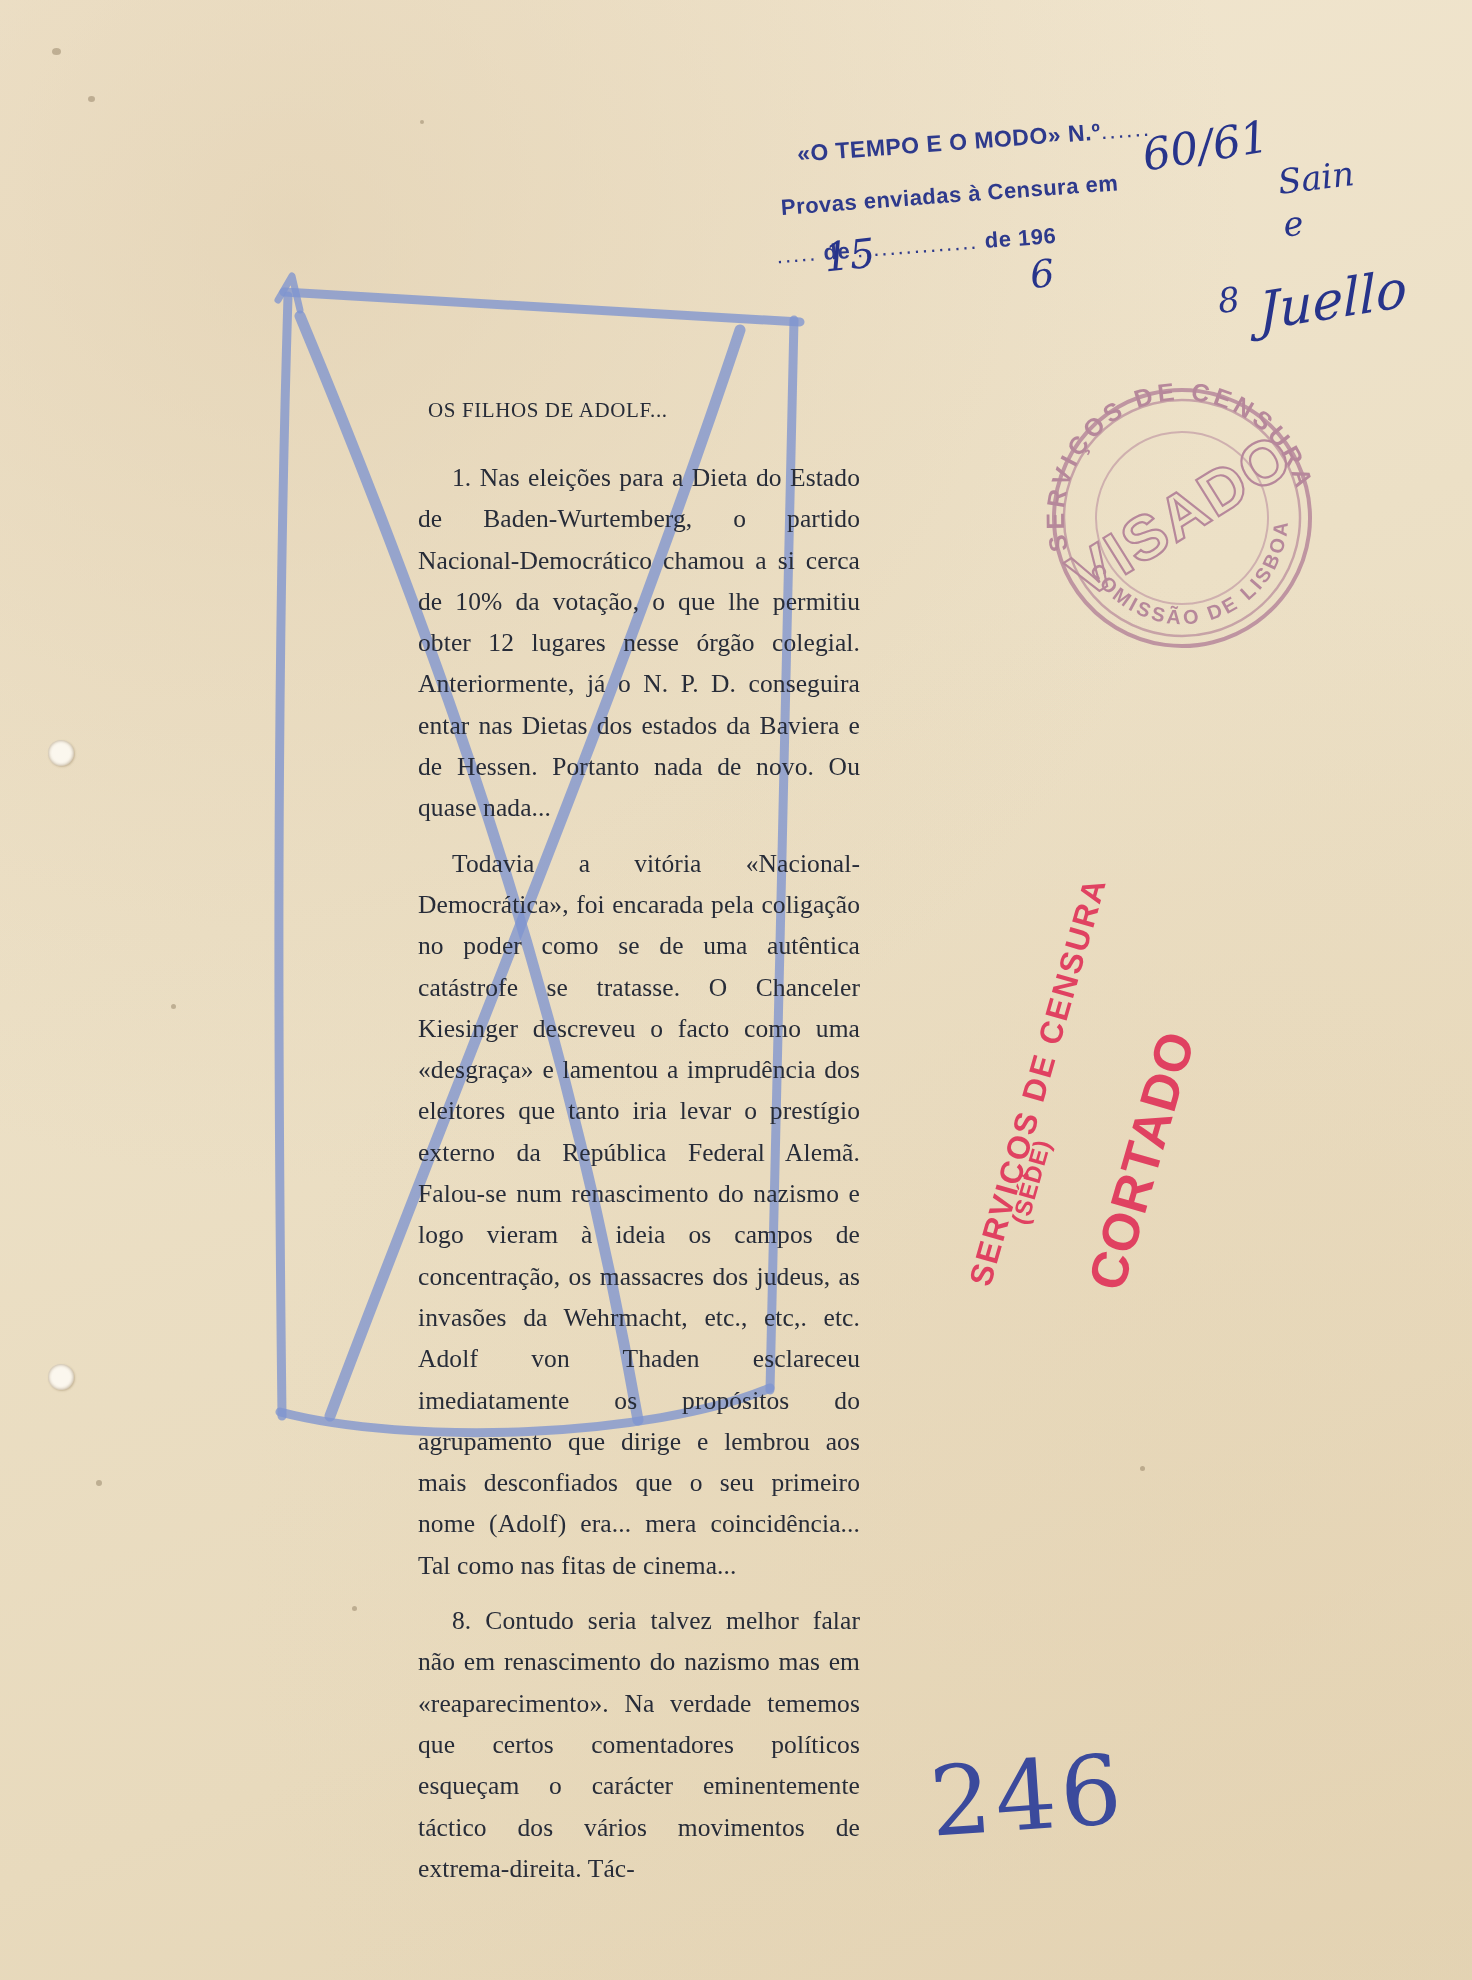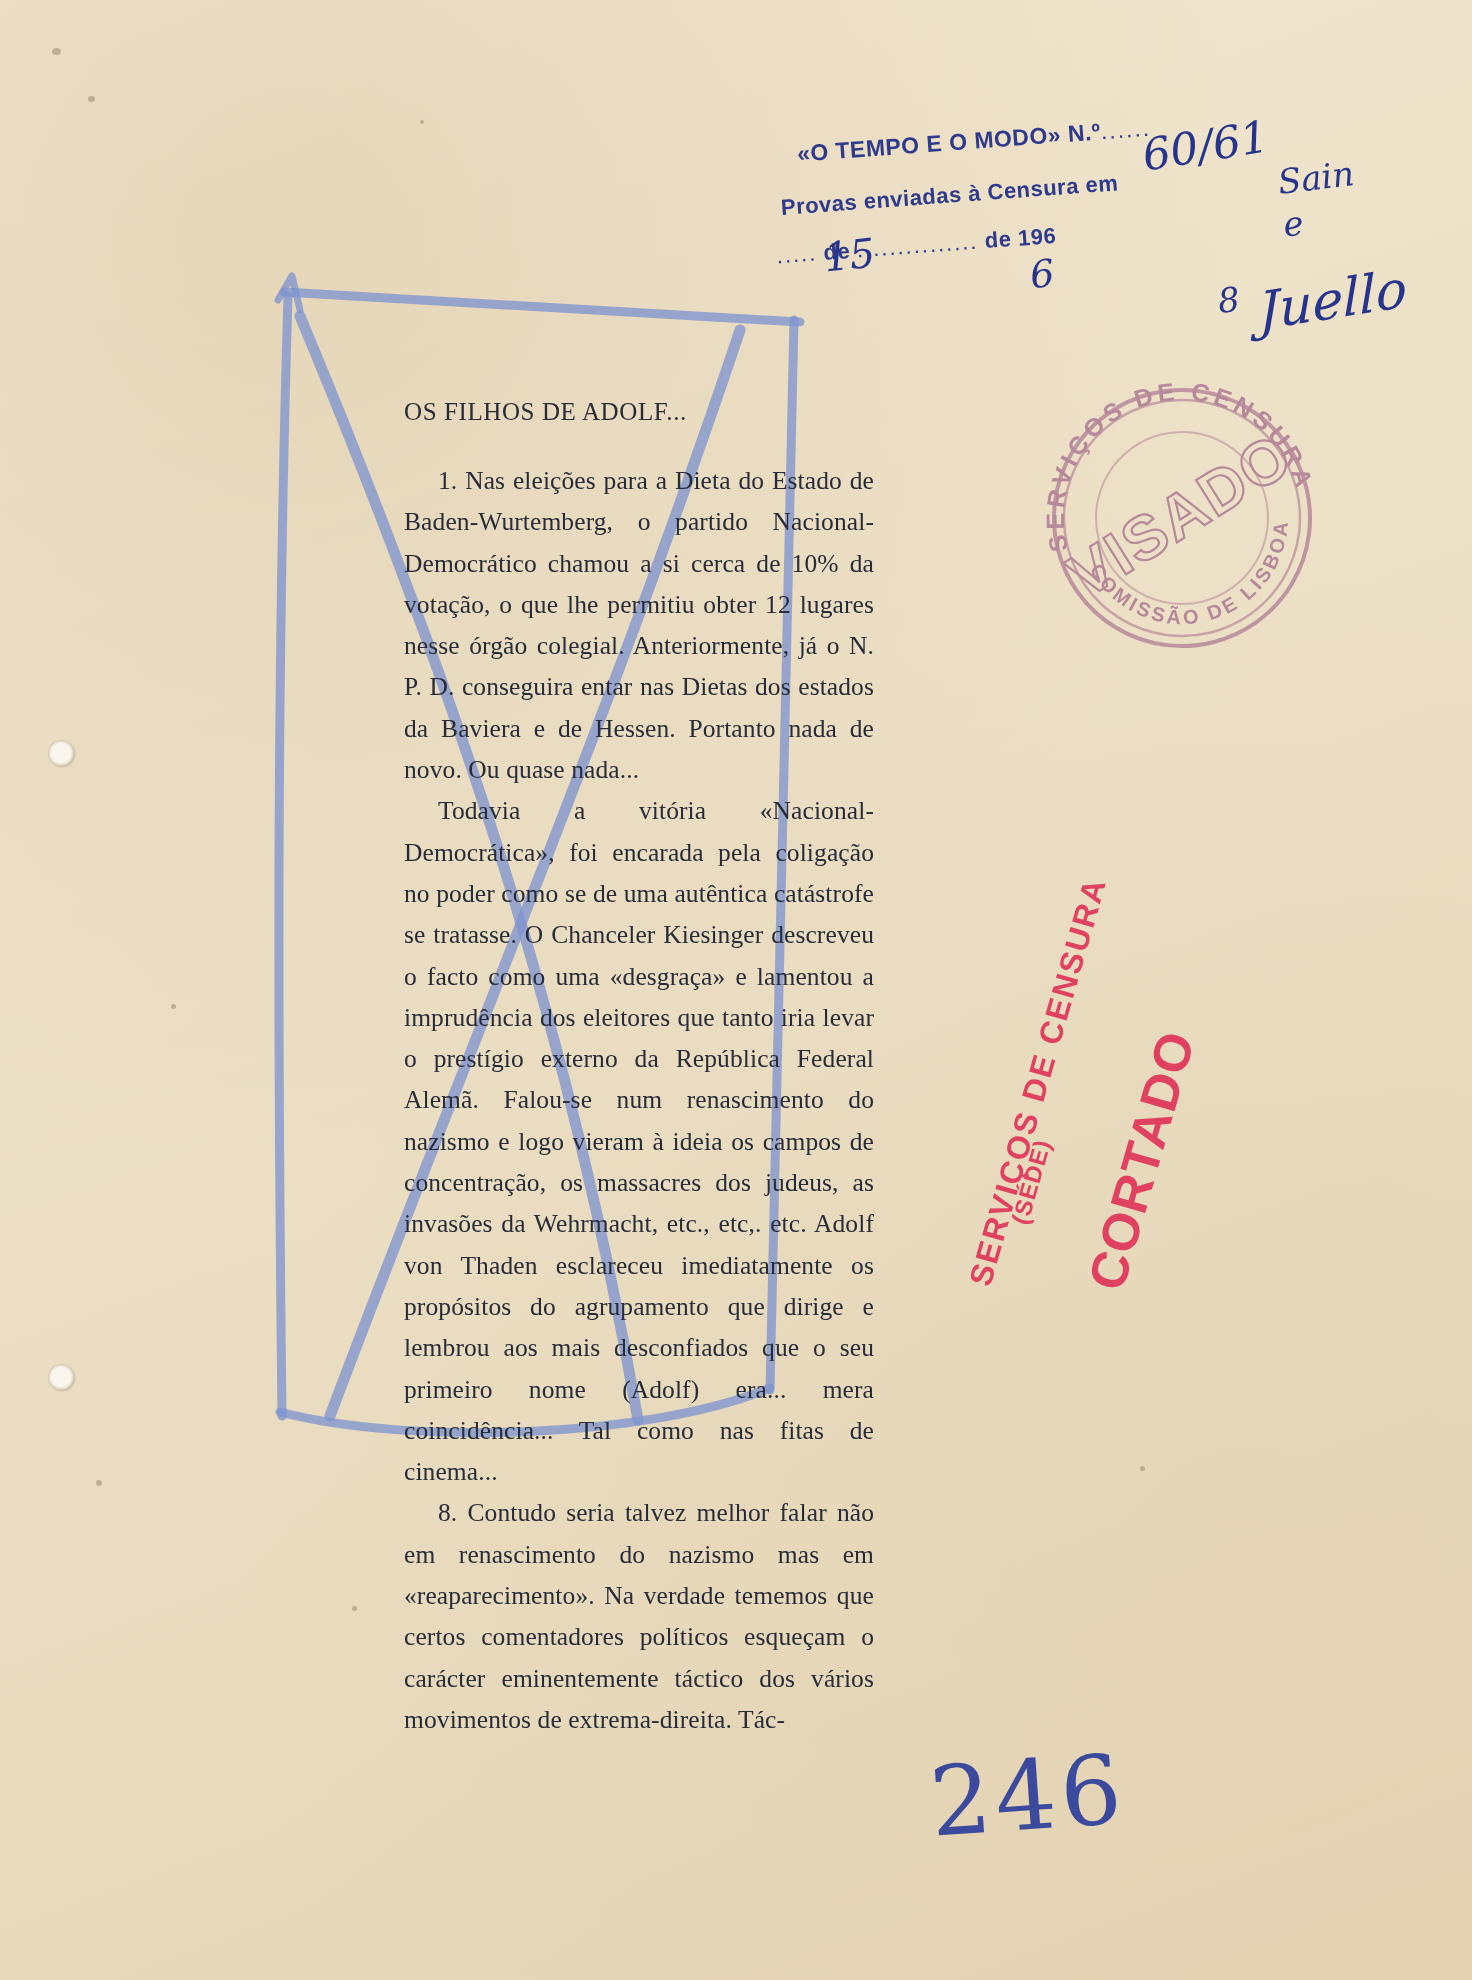--- a/index.html
+++ b/index.html
@@ -185,27 +185,28 @@
   }
   
   #article {
     position: absolute;
     left: 404px;
     top: 398px;
     width: 470px;
     color: #272c38;
   }
   #article .title {
-    font-size: 25px;
+    font-size: 21px;
     letter-spacing: 0.6px;
     margin-bottom: 34px;
     white-space: nowrap;
+    margin-left: 24px;
   }
   #article p {
-    margin: 0;
+    margin: 14px;
     font-size: 25.5px;
     line-height: 1.62;
     text-align: justify;
     text-indent: 34px;
     letter-spacing: 0.1px;
   }
   #article p + p { margin-top: 0; }
 </style>
 </head>
 <body>

